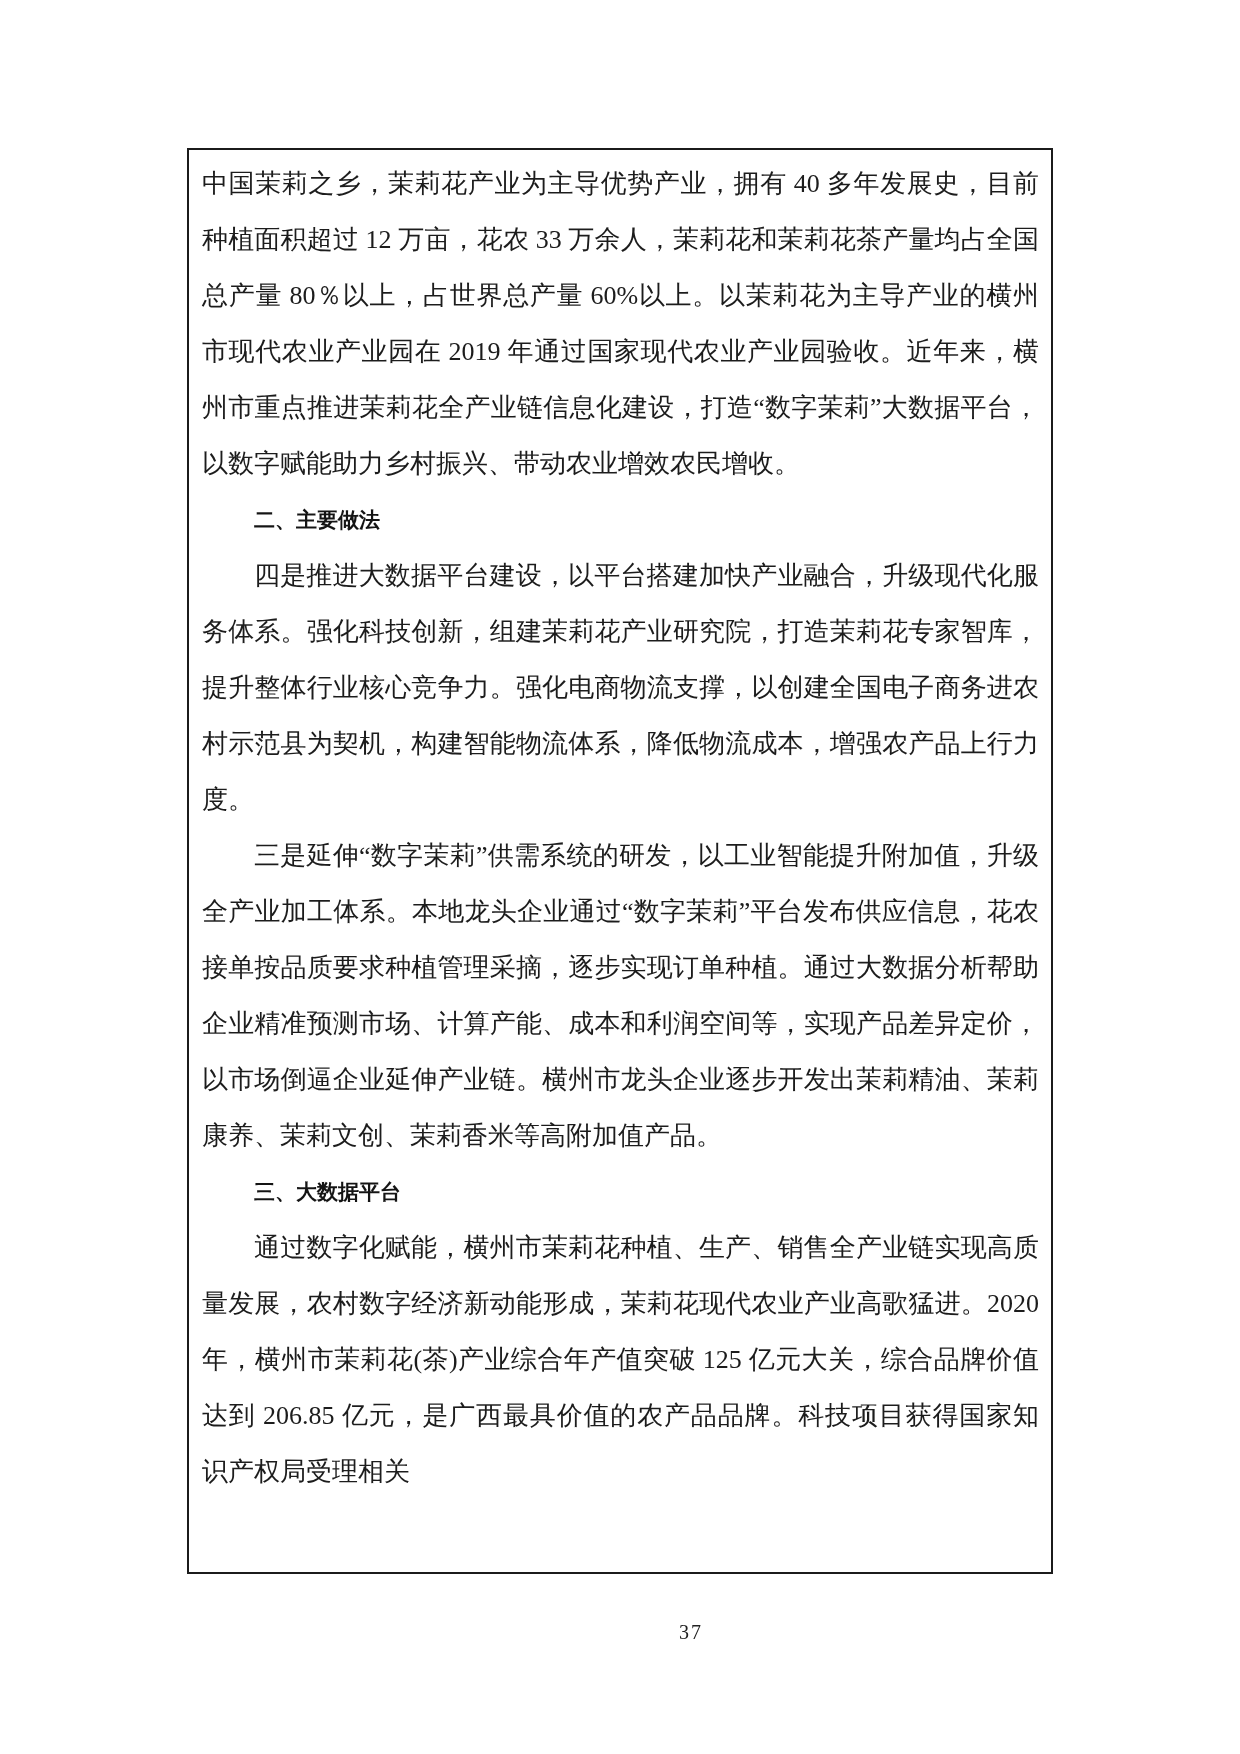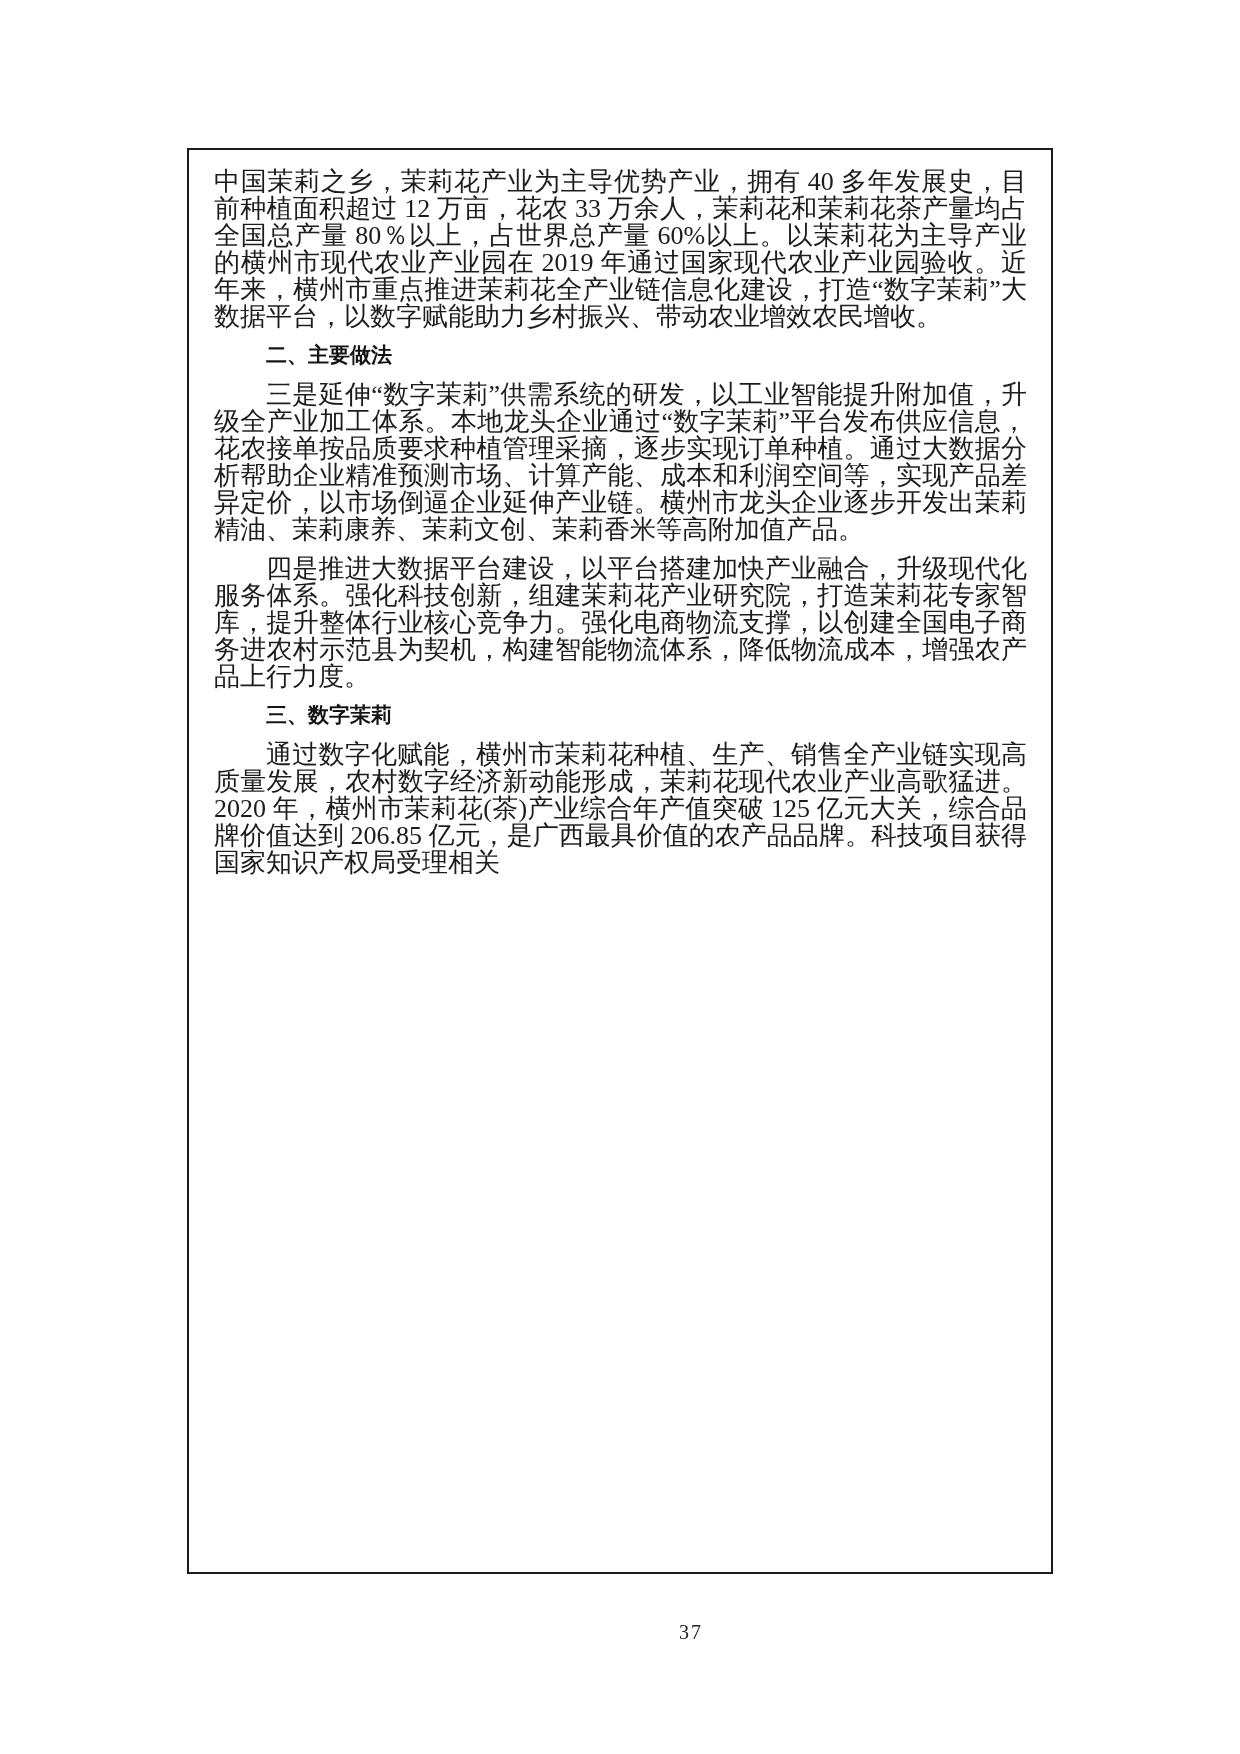--- a/index.html
+++ b/index.html
@@ -20,23 +20,23 @@
     top: 148px;
     width: 866px;
     height: 1426px;
     box-sizing: border-box;
     border: 2px solid #1b1b1b;
     padding: 6px 12px 0 13px;
     overflow: hidden;
     background: #ffffff;
   }
   .para {
-    margin: 12px;
+    margin: 0;
     font-size: 26px;
-    line-height: 27px;
+    line-height: 56px;
     color: #1c1c1c;
     font-family: "Liberation Serif", "DejaVu Serif", serif;
     text-align: justify;
     text-align-last: left;
     overflow-wrap: anywhere;
   }
   .indent {
     text-indent: 52px;
   }
   .heading {
@@ -63,24 +63,24 @@
 
 <div class="page">
 
   <div class="content-box">
     <p class="para">中国茉莉之乡，茉莉花产业为主导优势产业，拥有 40 多年发展史，目前种植面积超过 12 万亩，花农 33 万余人，茉莉花和茉莉花茶产量均占全国总产量 80％以上，占世界总产量 60%以上。以茉莉花为主导产业的横州市现代农业产业园在 2019 年通过国家现代农业产业园验收。近年来，横州市重点推进茉莉花全产业链信息化建设，打造“数字茉莉”大数据平台，以数字赋能助力乡村振兴、带动农业增效农民增收。</p>
 
     <p class="para heading">二、主要做法</p>
 
 
 
+    <p class="para indent">四是推进大数据平台建设，以平台搭建加快产业融合，升级现代化服务体系。强化科技创新，组建茉莉花产业研究院，打造茉莉花专家智库，提升整体行业核心竞争力。强化电商物流支撑，以创建全国电子商务进农村示范县为契机，构建智能物流体系，降低物流成本，增强农产品上行力度。</p>
+
     <p class="para indent">三是延伸“数字茉莉”供需系统的研发，以工业智能提升附加值，升级全产业加工体系。本地龙头企业通过“数字茉莉”平台发布供应信息，花农接单按品质要求种植管理采摘，逐步实现订单种植。通过大数据分析帮助企业精准预测市场、计算产能、成本和利润空间等，实现产品差异定价，以市场倒逼企业延伸产业链。横州市龙头企业逐步开发出茉莉精油、茉莉康养、茉莉文创、茉莉香米等高附加值产品。</p>
 
-    <p class="para indent">四是推进大数据平台建设，以平台搭建加快产业融合，升级现代化服务体系。强化科技创新，组建茉莉花产业研究院，打造茉莉花专家智库，提升整体行业核心竞争力。强化电商物流支撑，以创建全国电子商务进农村示范县为契机，构建智能物流体系，降低物流成本，增强农产品上行力度。</p>
-
-    <p class="para heading">三、数字茉莉</p>
+    <p class="para heading">三、大数据平台</p>
 
     <p class="para indent">通过数字化赋能，横州市茉莉花种植、生产、销售全产业链实现高质量发展，农村数字经济新动能形成，茉莉花现代农业产业高歌猛进。2020 年，横州市茉莉花(茶)产业综合年产值突破 125 亿元大关，综合品牌价值达到 206.85 亿元，是广西最具价值的农产品品牌。科技项目获得国家知识产权局受理相关</p>
   </div>
 
   <div class="page-number">37</div>
 
 </div>
 
 </body></html>

